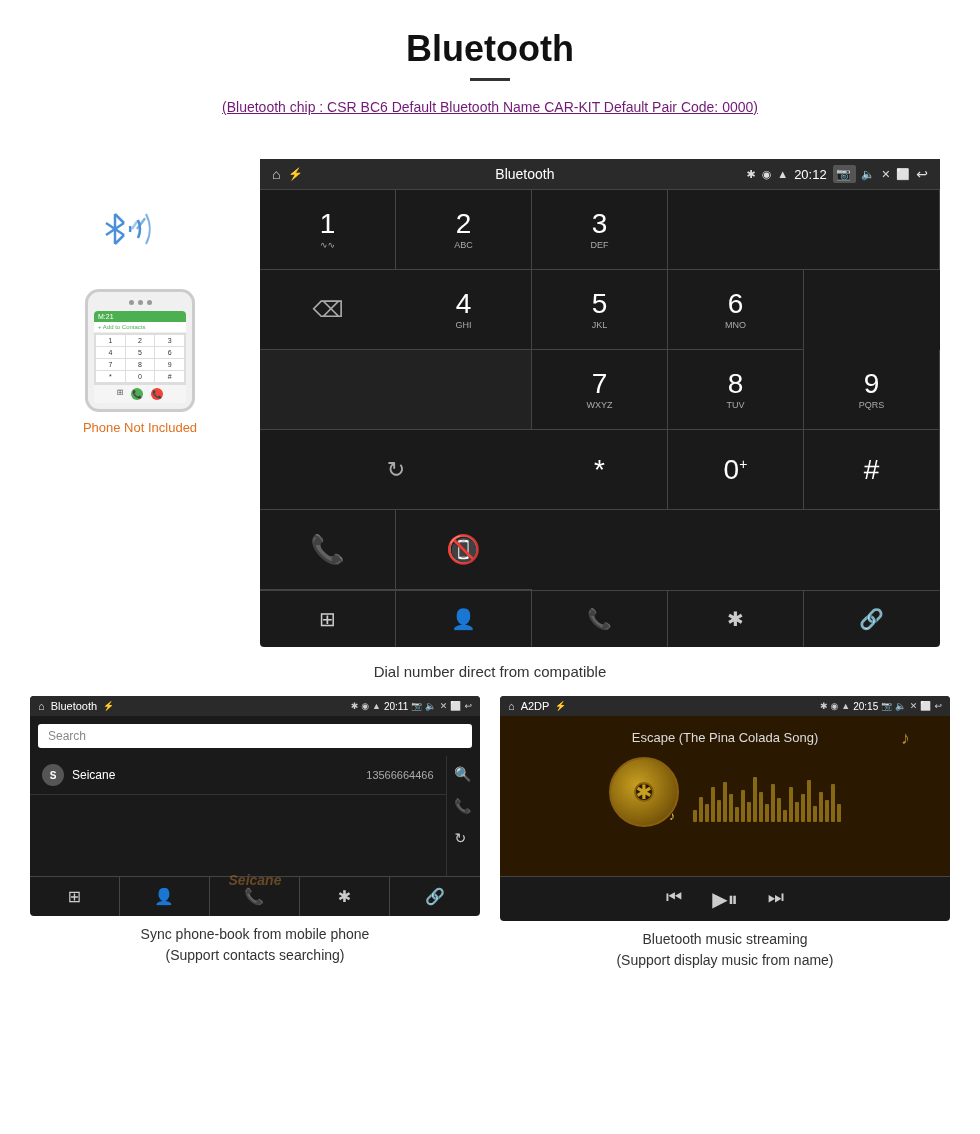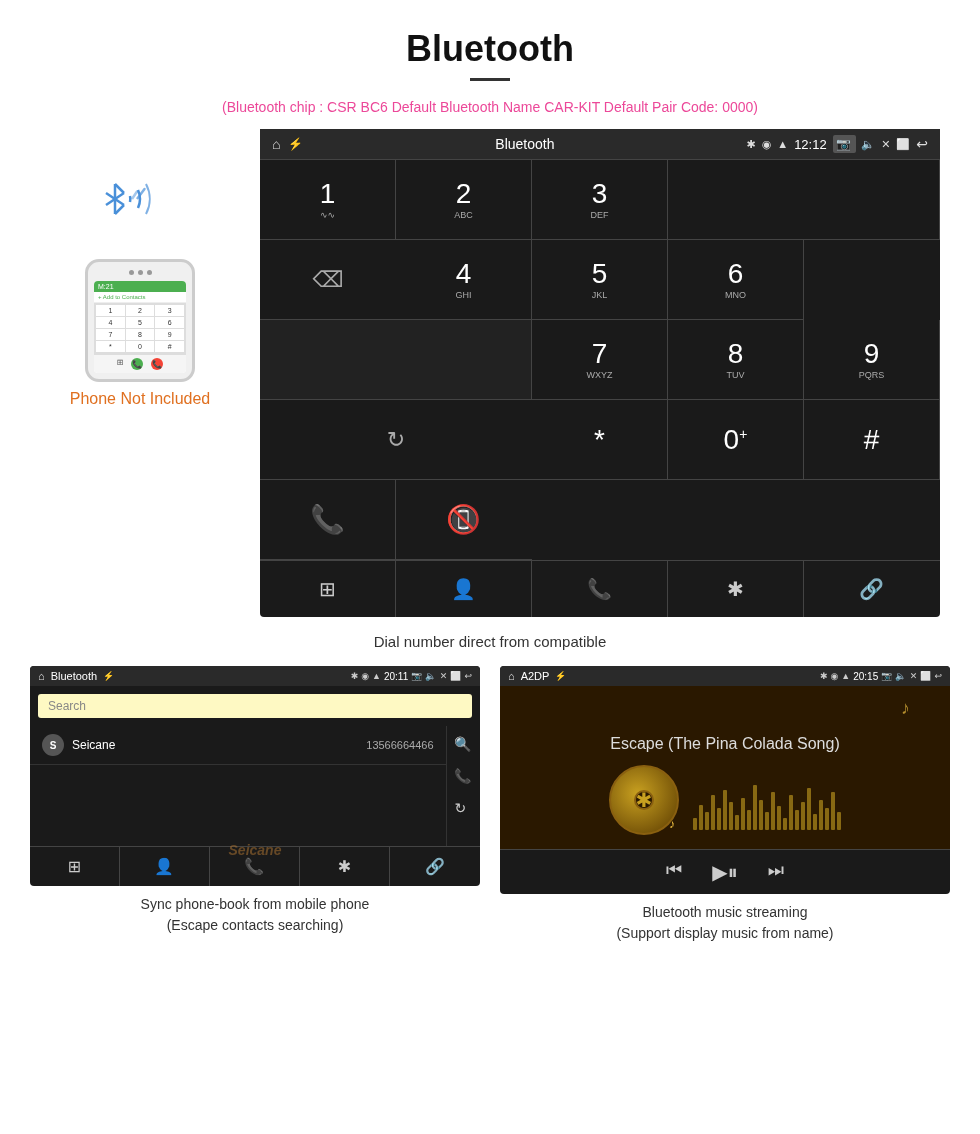--- a/index.html
+++ b/index.html
@@ -30,22 +30,23 @@
     }
     .page-description {
       font-size: 15px;
       color: #333;
       line-height: 1.6;
       max-width: 700px;
       margin: 0 auto 6px;
     }
     .bluetooth-specs {
       font-size: 14px;
-      color: #ec4899;
-      margin-bottom: 4px;
+      color: #701a75;
+      margin-bottom: 34px;
+      text-decoration: underline;
     }
 
     
     .main-section {
       display: flex;
       align-items: flex-start;
       justify-content: center;
       padding: 0 30px;
       gap: 20px;
       margin-bottom: 16px;
@@ -117,21 +118,21 @@
       gap: 8px;
       padding: 3px;
       background: #f5f5f5;
       border-top: 1px solid #ddd;
     }
     .phone-btn-green { background: #4caf50; border-radius: 50%; width: 12px; height: 12px; display: flex; align-items: center; justify-content: center; }
     .phone-btn-red { background: #f44336; border-radius: 50%; width: 12px; height: 12px; display: flex; align-items: center; justify-content: center; }
 
     .phone-not-included {
       color: #e07020;
-      font-size: 16px;
+      font-size: 13px;
       margin-top: 8px;
       text-align: center;
     }
 
     
     .car-screen-large {
       background: #1a1a1a;
       border-radius: 4px;
       width: 680px;
       flex-shrink: 0;
@@ -266,21 +267,21 @@
     .small-topbar .s-title { font-size: 11px; color: white; }
     .small-topbar .s-time { color: white; font-size: 10px; }
     .small-topbar .s-icons { display: flex; gap: 3px; font-size: 9px; color: #ccc; }
     .small-topbar .s-spacer { flex: 1; }
 
     
     .phonebook-search {
       padding: 8px;
     }
     .search-bar {
-      background: #fef9c3;
+      background: #ffffff;
       border-radius: 3px;
       padding: 5px 10px;
       color: #888;
       font-size: 12px;
       width: 100%;
     }
     .contact-row {
       display: flex;
       align-items: center;
       padding: 8px 12px;
@@ -331,24 +332,23 @@
       min-height: 160px;
       display: flex;
       flex-direction: column;
       align-items: center;
       padding: 14px;
       position: relative;
       overflow: hidden;
     }
     .music-title {
       color: #ddd;
-      font-size: 16px;
+      font-size: 13px;
       margin-bottom: 12px;
       text-align: center;
-      margin-top: 35px;
     }
     .album-art {
       width: 70px;
       height: 70px;
       border-radius: 50%;
       background: radial-gradient(circle at 40% 40%, #c8a020, #5a3a00);
       display: flex;
       align-items: center;
       justify-content: center;
       border: 2px solid #8a6010;
@@ -481,21 +481,21 @@
     <div class="car-screen-topbar">
       <span style="font-size:14px;">⌂</span>
       <div class="topbar-icons">
         <span style="font-size:12px;">⚡</span>
       </div>
       <span class="title">Bluetooth</span>
       <div class="topbar-icons">
         <span style="font-size:11px;">✱</span>
         <span style="font-size:11px;">◉</span>
         <span style="font-size:11px;">▲</span>
-        <span class="time">12:12</span>
+        <span class="time">20:12</span>
         <span style="font-size:12px; padding:2px 4px; background:#555; border-radius:2px;">📷</span>
         <span style="font-size:11px;">🔈</span>
         <span style="font-size:11px;">✕</span>
         <span style="font-size:11px;">⬜</span>
         <span style="font-size:14px;">↩</span>
       </div>
     </div>
 
     <div class="dialpad-grid">
 
@@ -627,21 +627,21 @@
         <div class="s-toolbar-btn">✱</div>
         <div class="s-toolbar-btn">🔗</div>
       </div>
     </div>
 
     <div style="position:relative; width:100%;">
       <div style="position:absolute; bottom:28px; left:50%; transform:translateX(-50%); color:rgba(180,120,50,0.5); font-size:14px; font-style:italic; font-weight:bold; white-space:nowrap;">Seicane</div>
     </div>
     <div class="screenshot-caption">
       <span>Sync phone-book from mobile phone</span><br>
-      <span>(Escape contacts searching)</span>
+      <span>(Support contacts searching)</span>
     </div>
   </div>
 
   <div class="screenshot-col">
     <div class="car-screen-small">
 
       <div class="small-topbar">
         <span style="font-size:11px;">⌂</span>
         <span class="s-title">A2DP</span>
         <span style="font-size:9px; color:#aaa;">⚡</span>

